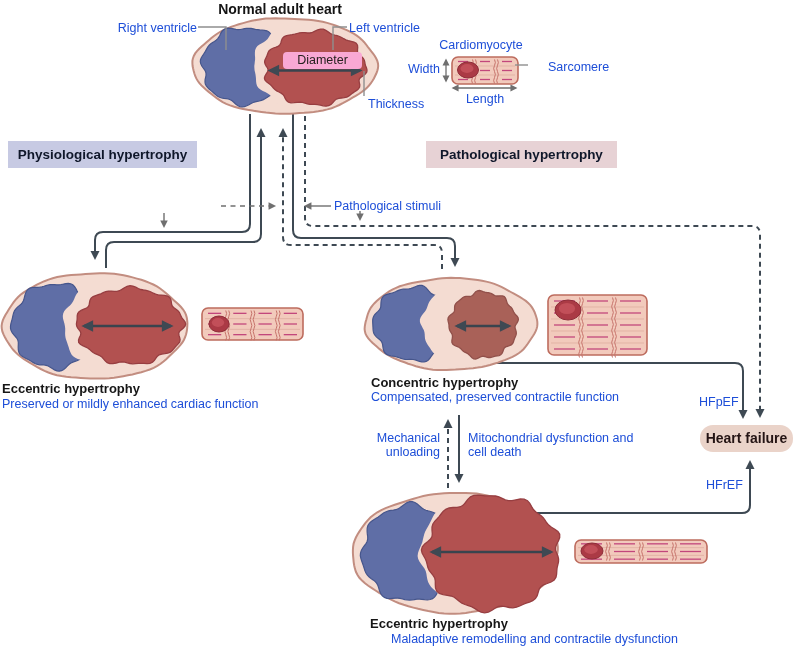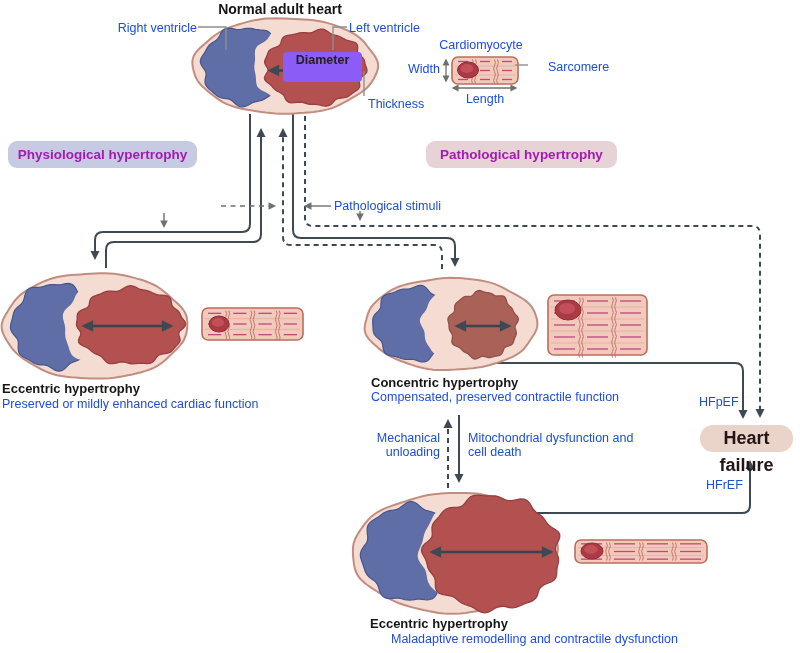--- a/index.html
+++ b/index.html
@@ -6,26 +6,26 @@
   .stage{position:relative;width:800px;height:653px;background:#ffffff;overflow:hidden;
          font-family:"Liberation Sans",sans-serif;}
   .stage svg{position:absolute;left:0;top:0;}
   .lbl{position:absolute;font-size:12.5px;line-height:14px;color:#1d4ed8;white-space:nowrap;}
   .wrap{white-space:normal;}
   .b{font-weight:bold;color:#161616;font-size:13px;}
   .right{text-align:right;}
   .center{text-align:center;}
   .figtitle{font-weight:bold;font-size:14px;color:#141414;}
   .badge{position:absolute;height:27px;line-height:27px;text-align:center;font-weight:bold;
-         font-size:13.5px;color:#a21caf;border-radius:9px;}
+         font-size:13.5px;color:#0f172a;border-radius:0;}
   .badge-phys{left:8px;top:141px;width:189px;background:#c7cae3;}
   .badge-path{left:426px;top:141px;width:191px;background:#e7d2d5;}
-  .badge-hf{left:700px;top:425px;width:93px;background:#ead3c9;border-radius:13px;color:#241414;font-size:18px;}
-  .pill{position:absolute;left:283px;top:52px;width:79px;height:30px;line-height:17px;
-        background:#8b5cf6;border-radius:4px;text-align:center;font-weight:bold;
+  .badge-hf{left:700px;top:425px;width:93px;background:#ead3c9;border-radius:13px;color:#241414;font-size:14px;}
+  .pill{position:absolute;left:283px;top:52px;width:79px;height:17px;line-height:17px;
+        background:#f9a8d4;border-radius:4px;text-align:center;font-weight:normal;
         font-size:12.5px;color:#26211f;}
 </style>
 </head>
 <body>
 
 <div class="stage">
 
   <svg id="art" width="800" height="653" viewBox="0 0 800 653" aria-hidden="true">
     <defs>
       <marker id="mD" viewBox="0 0 10 10" refX="7.5" refY="5" markerWidth="5" markerHeight="5" orient="auto-start-reverse">

